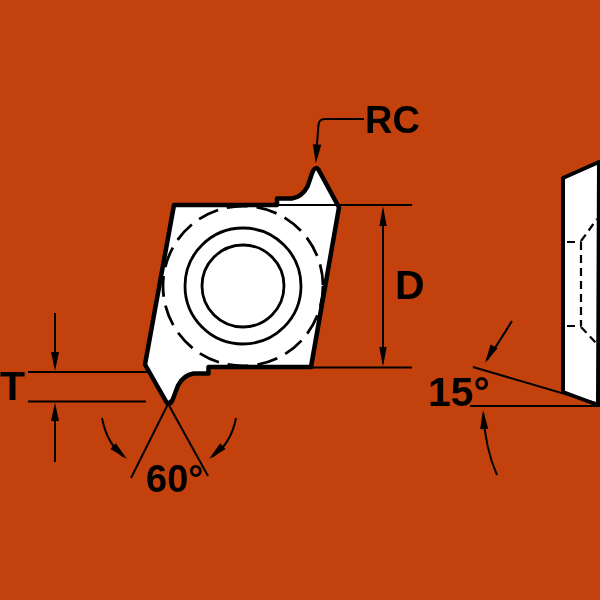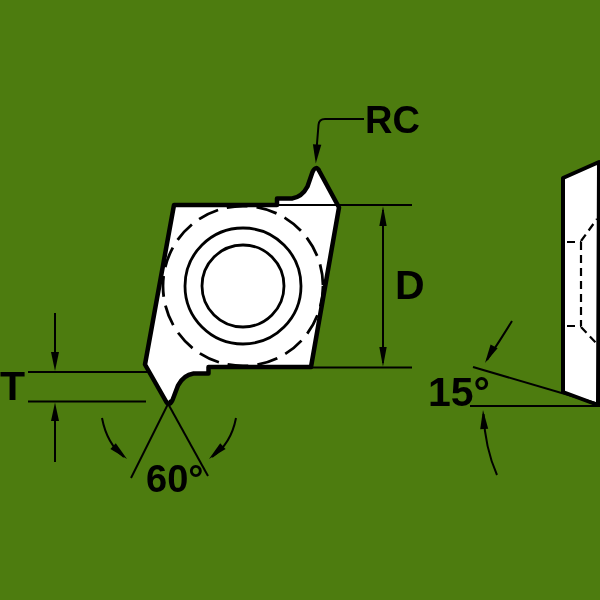--- a/index.html
+++ b/index.html
@@ -1,17 +1,17 @@
 <!DOCTYPE html>
 <html><head>
 <meta charset="utf-8">
 <style>
   html,body{margin:0;padding:0;background:#fff;}
   #stage{
-    width:600px;height:600px;position:relative;background:#4d7c0f;
+    width:600px;height:600px;position:relative;background:#c2410c;
     font-family:"Liberation Sans", sans-serif;
   }
   svg{display:block;}
   text{
     font-family:"Liberation Sans", sans-serif;
     font-weight:bold;
     fill:#000;
   }
   .lbl{font-size:38px;}
   .lbl-big{font-size:41px;}

